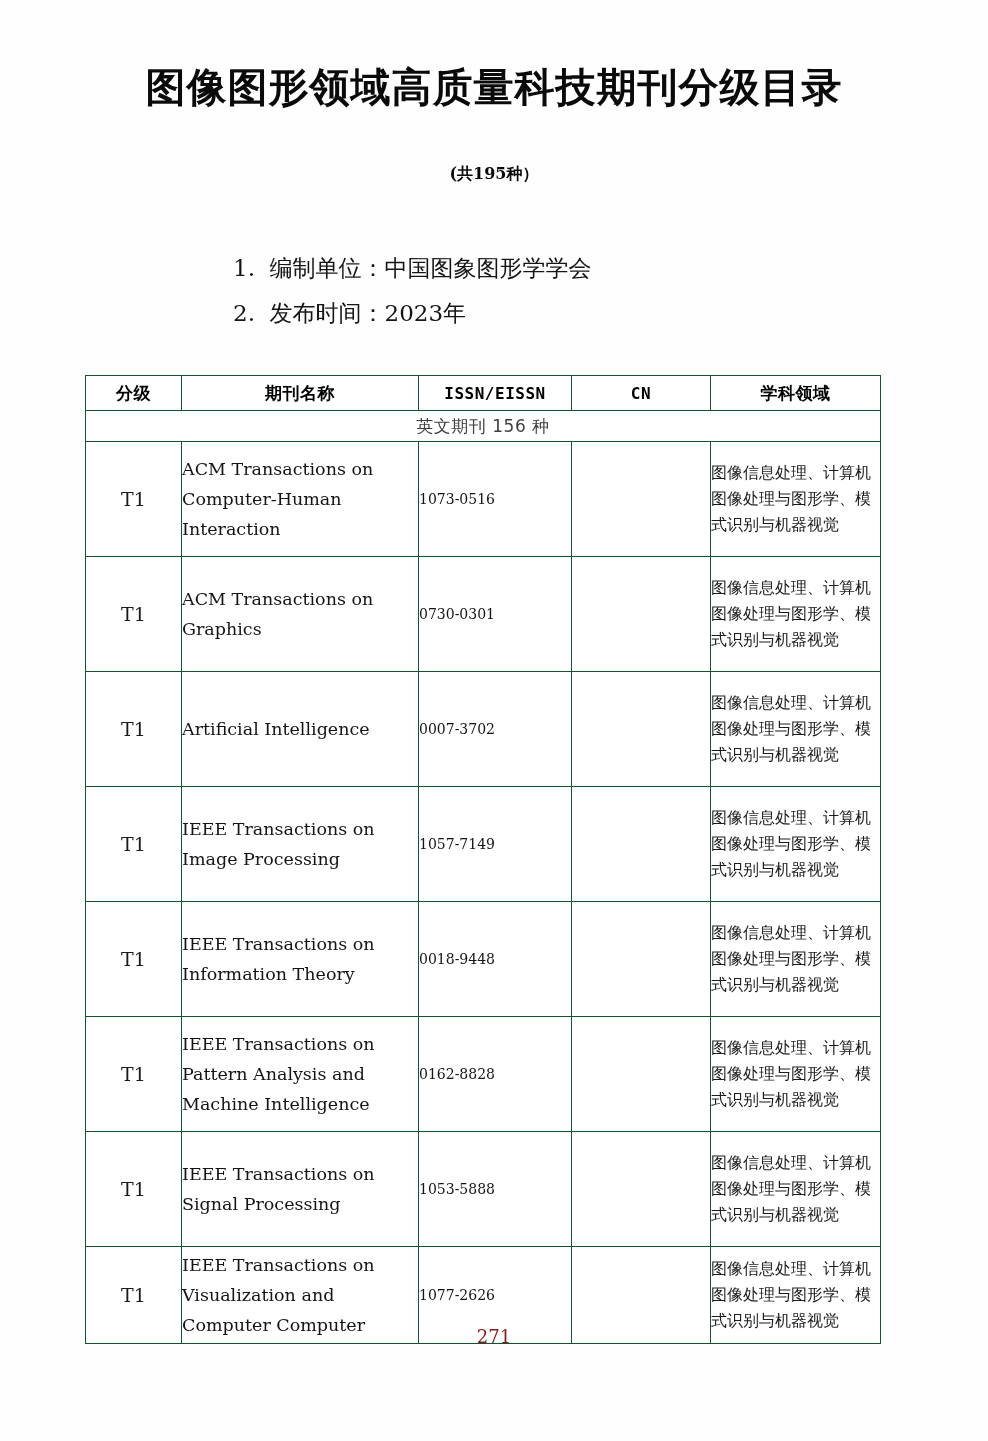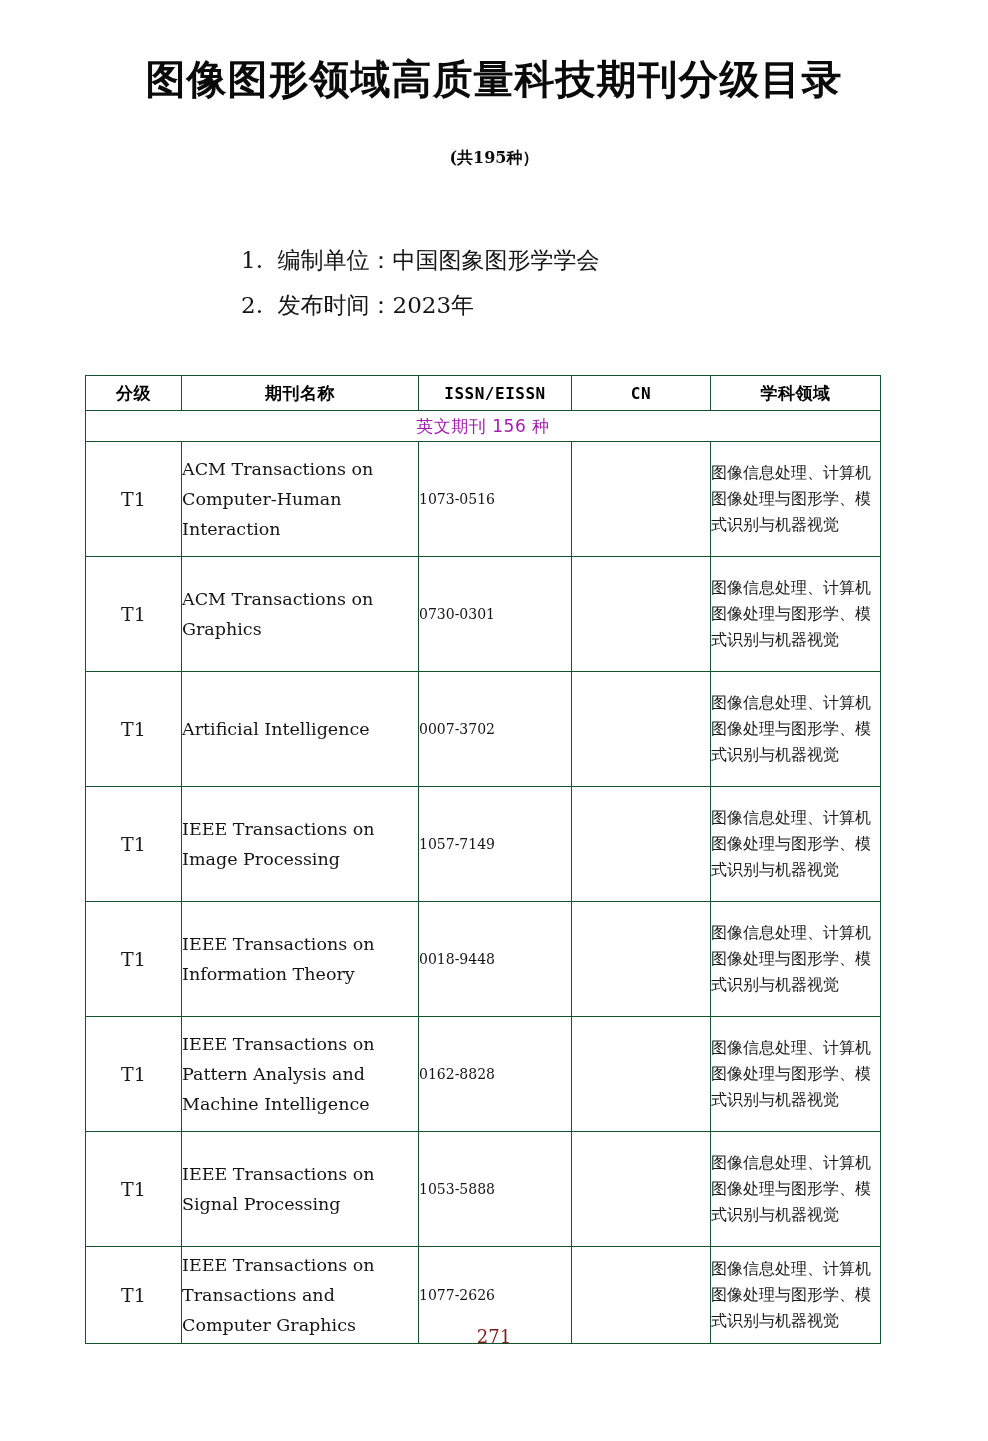--- a/index.html
+++ b/index.html
@@ -24,38 +24,38 @@
     background: #fefefe;
   }
 
   
   .doc-title {
     text-align: center;
     font-family: "DejaVu Serif", "Liberation Serif", serif;
     font-weight: 700;
     font-size: 40px;
     letter-spacing: 1px;
-    margin: 4px;
+    margin: 12px;
     padding-top: 52px;
     line-height: 1.15;
     color: #0a0a0a;
   }
   .doc-subtitle {
     text-align: center;
     font-family: "DejaVu Serif", "Liberation Serif", serif;
     font-weight: 700;
     font-size: 16px;
     margin: 0;
     padding-top: 42px;
     color: #0a0a0a;
   }
 
   
   .meta-list {
-    margin: 13px;
+    margin: 5px;
     padding: 56px 0 0 0;
     list-style: none;
   }
   .meta-item {
     font-size: 23px;
     line-height: 1.95;
     padding-left: 228px;
     color: #151515;
     white-space: pre;
   }
@@ -106,21 +106,21 @@
     font-family: "DejaVu Sans Mono", "Liberation Mono", monospace;
     font-size: 16px;
   }
 
   tr.section-row td {
     height: 30px;
     text-align: center;
     font-family: "DejaVu Sans", "Liberation Sans", sans-serif;
     font-size: 17px;
     font-weight: 500;
-    color: #a21caf;
+    color: #404040;
     letter-spacing: 0.5px;
   }
 
   tr.data-row td {
     height: 114px;
   }
   td.cell-grade {
     text-align: center;
     font-size: 19px;
     font-family: "DejaVu Serif", "Liberation Serif", serif;
@@ -250,21 +250,21 @@
           </tr>
           <tr class="data-row">
             <td class="cell-grade">T1</td>
             <td class="cell-name">IEEE Transactions on Signal Processing</td>
             <td class="cell-issn">1053-5888</td>
             <td class="cell-cn"></td>
             <td class="cell-subject">图像信息处理、计算机图像处理与图形学、模式识别与机器视觉</td>
           </tr>
           <tr class="data-row clipped">
             <td class="cell-grade">T1</td>
-            <td class="cell-name">IEEE Transactions on Transactions and Computer Graphics</td>
+            <td class="cell-name">IEEE Transactions on Visualization and Computer Computer</td>
             <td class="cell-issn">1077-2626</td>
             <td class="cell-cn"></td>
             <td class="cell-subject">图像信息处理、计算机图像处理与图形学、模式识别与机器视觉</td>
           </tr>
         </tbody>
     </table>
   </div>
 
   <div class="page-number">271</div>
 

